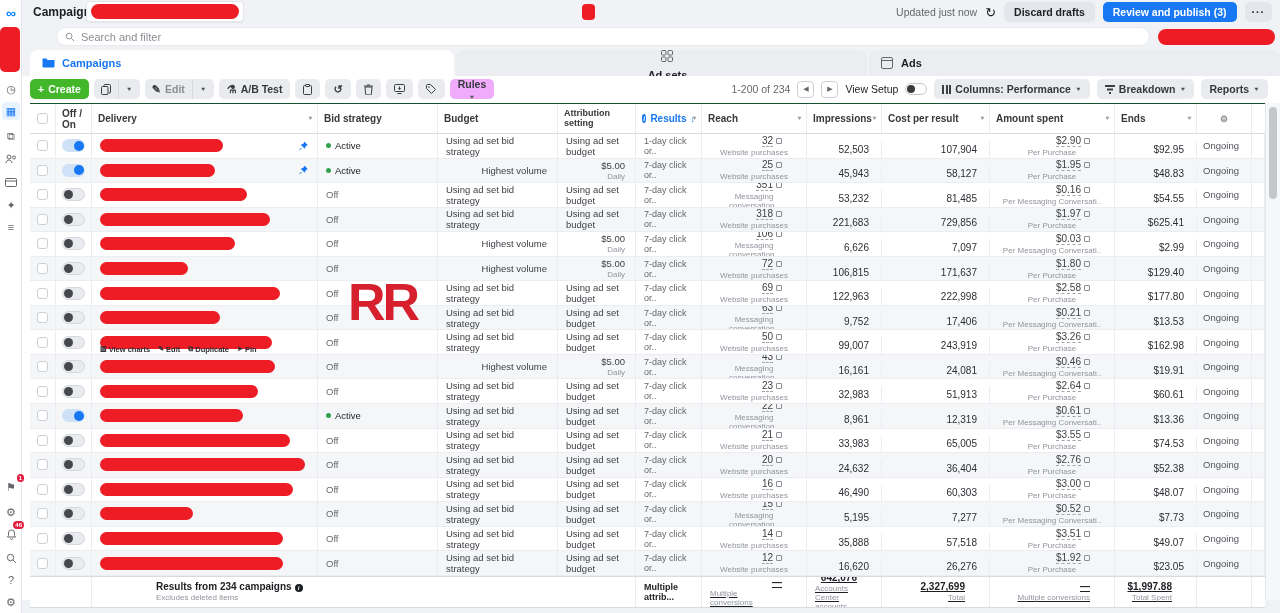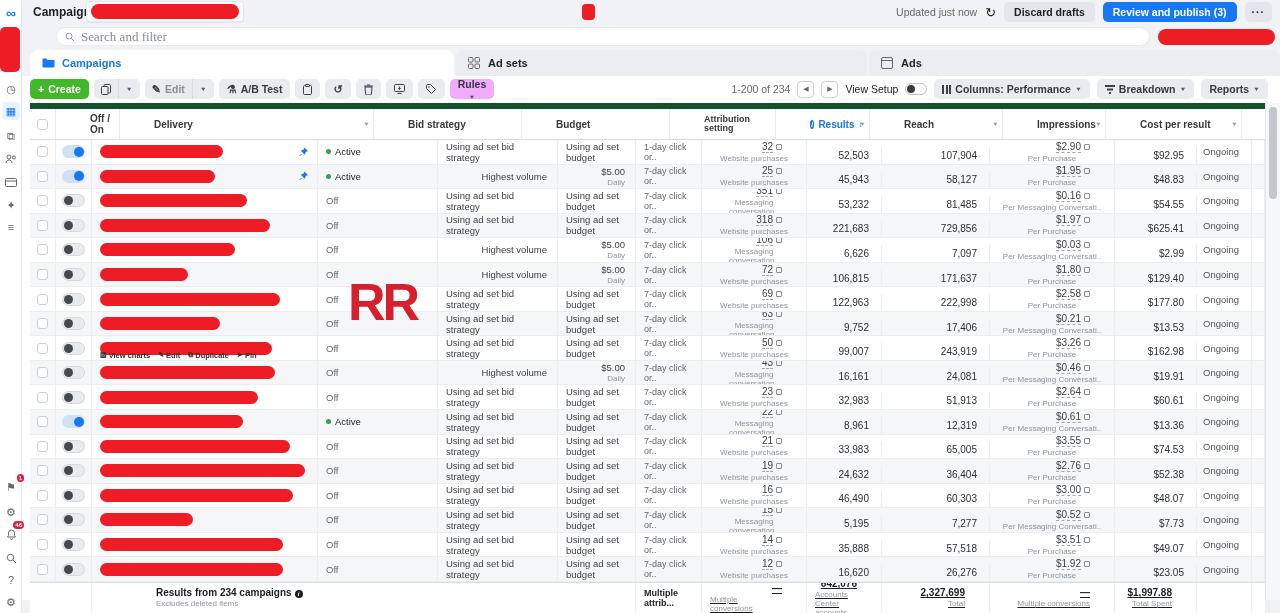--- a/index.html
+++ b/index.html
@@ -24,21 +24,21 @@
   .tb-dot { position:absolute; left:560px; top:4px; width:13px; height:16px; background:#ee1c25; border-radius:4px; }
   .tb-right { position:absolute; right:8px; top:2px; height:20px; display:flex; align-items:center; gap:8px; }
   .tb-updated { font-size:10.5px; color:#65676b; }
   .ic-refresh { font-size:13px; color:#1c1e21; cursor:pointer; }
   .btn { display:inline-flex; align-items:center; justify-content:center; gap:4px; height:20px; padding:0 10px; border-radius:5px; background:#e4e6eb; font-size:10.5px; font-weight:600; color:#1c1e21; cursor:pointer; white-space:nowrap; }
   .btn.blue { background:#1877f2; color:#fff; }
   .btn.more { padding:0 7px; letter-spacing:1px; }
 
   
   .searchrow { position:absolute; top:27px; left:34px; width:1094px; height:19px; background:#fff; border:1px solid #e8eaed; border-radius:10px; display:flex; align-items:center; padding:0 8px; gap:6px; }
-  .searchrow input { border:none; outline:none; flex:1; font-size:13px; color:#1c1e21; font-family:Liberation Serif, serif; background:transparent; }
+  .searchrow input { border:none; outline:none; flex:1; font-size:11px; color:#1c1e21; font-family:Liberation Sans, sans-serif; background:transparent; }
   .searchrow input::placeholder { color:#8a8d91; }
   .search-redact { position:absolute; top:29px; left:1136px; width:117px; height:16px; background:#ee1c25; border-radius:8px; }
 
   
   .tabs { position:absolute; top:50px; left:8px; right:0; height:26px; display:flex; gap:2px; }
   .tab { height:26px; border-radius:8px 8px 0 0; display:flex; align-items:center; gap:7px; padding-left:12px; font-size:11px; font-weight:bold; cursor:pointer; }
   .tab.inactive { background:#ebedf0; color:#1c1e21; }
   .tab.active { background:#fff; color:#1877f2; }
   .tab-ic { width:13px; height:13px; display:inline-flex; }
 
@@ -60,21 +60,21 @@
   .pg-btn { width:17px; height:17px; border:1px solid #ccd0d5; background:#fff; border-radius:4px; display:inline-flex; align-items:center; justify-content:center; font-size:7px; color:#65676b; cursor:pointer; }
   .vs-label { font-size:10.5px; color:#1c1e21; }
   .mini-toggle { width:22px; height:12px; border-radius:7px; background:#fff; border:1px solid #c4c7cc; position:relative; cursor:pointer; }
   .mini-toggle .knob { position:absolute; left:1px; top:1px; width:8px; height:8px; border-radius:50%; background:#3a3b3c; }
   .colbars { display:inline-flex; gap:1.5px; }
   .colbars i { width:2px; height:9px; background:#3c3f44; display:block; }
 
   
   .table { position:absolute; top:103px; left:8px; width:1235px; z-index:2; }
   .grid { display:grid; grid-template-columns:26px 36px 226px 120px 120px 78px 66px 105px 75px 108px 125px 82px 55px 13px; }
-  .thead { height:37px; background:#fff; border-top:6px solid #14532d; border-bottom:1px solid #d8dbe0;gap:28px; }
+  .thead { height:31px; background:#fff; border-top:1px solid #14532d; border-bottom:1px solid #d8dbe0; }
   .th { position:relative; display:flex; align-items:center; padding:0 6px; font-size:10px; font-weight:bold; color:#36383b; border-right:1px solid #ebedf0; overflow:hidden; }
   .th .sort { position:absolute; right:3px; font-size:7px; color:#9aa0a6; transform:scaleY(.8); }
   .th.attr { font-size:9px; line-height:1.05; }
   .th.results-h { color:#1877f2; gap:4px; }
   .info-dot { width:9px; height:9px; border-radius:50%; background:#1877f2; color:#fff; font-size:6.5px; font-weight:bold; display:inline-flex; align-items:center; justify-content:center; font-style:italic; }
   .dn-arrow { font-size:9px; }
 
   .row { height:24.55px; background:#fff; border-bottom:1px solid #ebedf0; }
   .row.alt { background:#f5f6f8; }
   .cell { position:relative; border-right:1px solid #ebedf0; display:flex; flex-direction:column; justify-content:center; font-size:10px; color:#2c2e33; overflow:hidden; padding:0 8px; }
@@ -196,21 +196,21 @@
 
   <div class="tabs">
     <div class="tab active" style="width:424px;">
       <span class="tab-ic">
         <svg width="13" height="11" viewBox="0 0 13 11">
             <path d="M0.5 1.5h4l1 1.5h7v6.5a1 1 0 0 1-1 1h-10a1 1 0 0 1-1-1z" fill="#1877f2"></path>
           </svg>
       </span>
       <span>Campaigns</span>
     </div>
-    <div class="tab inactive" style="width:411px;">
+    <div class="tab inactive" style="width:411px;flex-direction:column;">
       <span class="tab-ic">
         <svg width="12" height="12" viewBox="0 0 12 12">
             <rect x="0.5" y="0.5" width="4.5" height="4.5" rx="1" fill="none" stroke="#65676b"></rect>
             <rect x="7" y="0.5" width="4.5" height="4.5" rx="1" fill="none" stroke="#65676b"></rect>
             <rect x="0.5" y="7" width="4.5" height="4.5" rx="1" fill="none" stroke="#65676b"></rect>
             <rect x="7" y="7" width="4.5" height="4.5" rx="1" fill="none" stroke="#65676b"></rect>
           </svg>
       </span>
       <span>Ad sets</span>
     </div>
@@ -1114,21 +1114,21 @@
           <span>Using ad set bid strategy</span>
         </div>
     <div class="cell c-budget">
           <span>Using ad set budget</span>
         </div>
     <div class="cell c-attr">
           <span>7-day click or..</span>
         </div>
     <div class="cell c-results">
       <span class="uv-line">
-            <span class="uv">19</span>
+            <span class="uv">20</span>
             <span class="mini-box"></span>
           </span>
       <span class="sub">Website purchases</span>
     </div>
     <div class="cell num">
           <span>24,632</span>
         </div>
     <div class="cell num">
           <span>36,404</span>
         </div>

